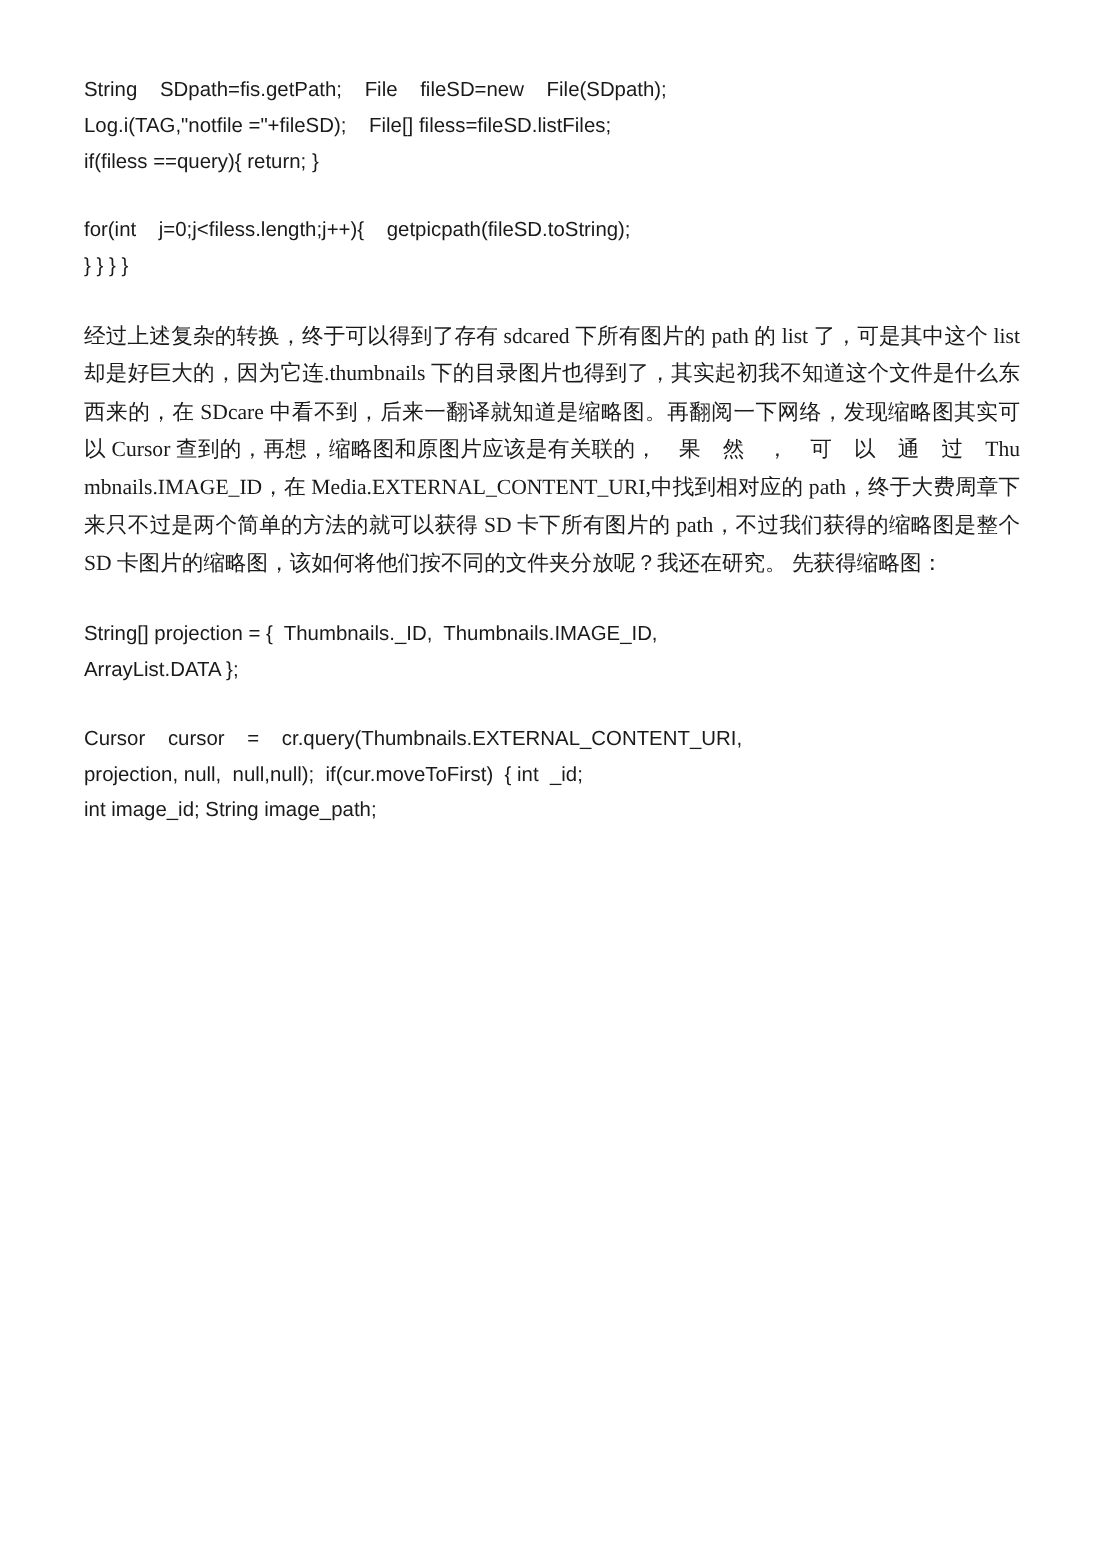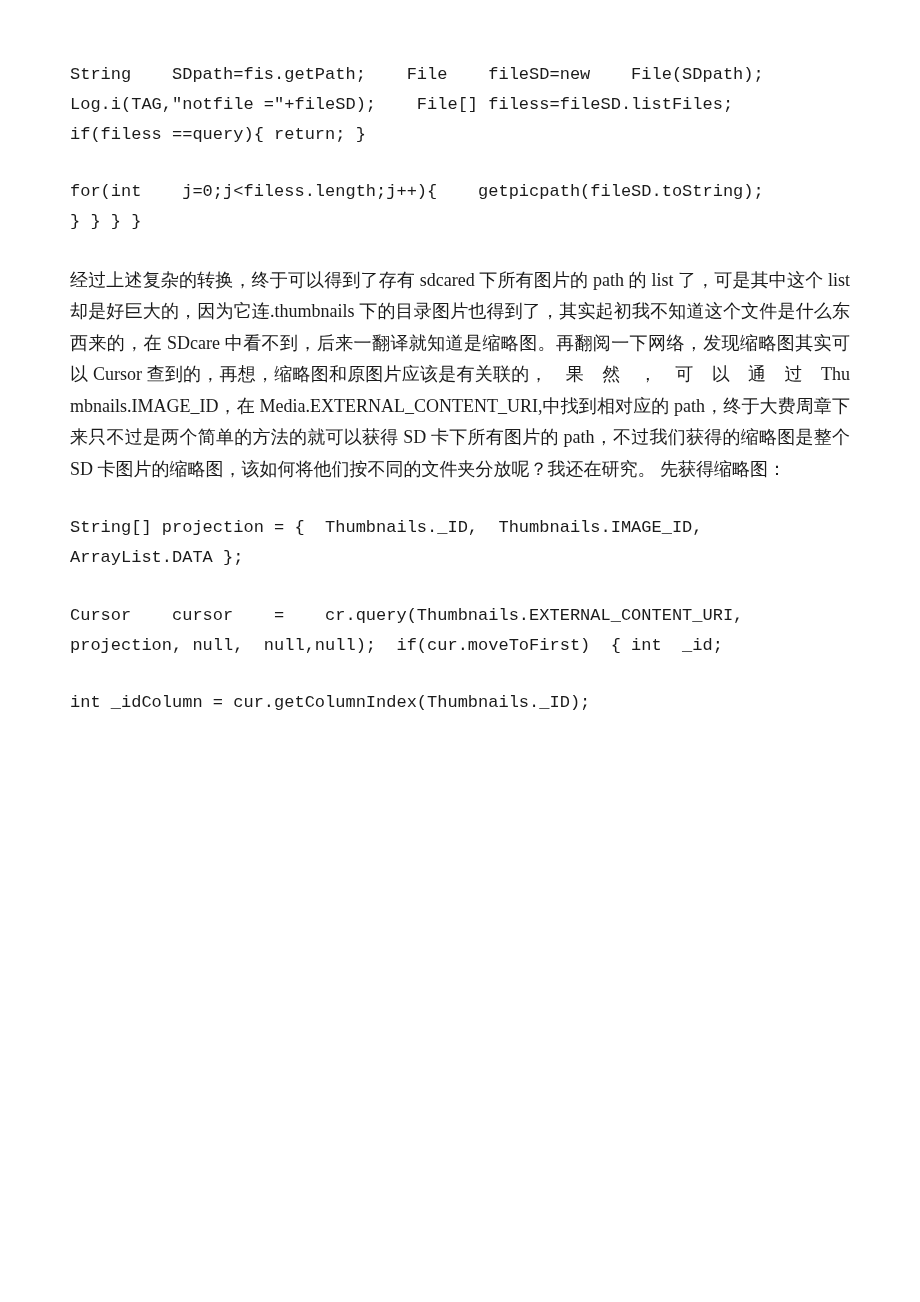--- a/index.html
+++ b/index.html
@@ -17,21 +17,21 @@
       min-height: 1302px;
       padding: 60px 70px;
       line-height: 1.7;
     }
 
     .content-block {
       margin-bottom: 28px;
     }
 
     .code-line {
-      font-family: Liberation Mono, monospace;
+      font-family: Liberation Sans, sans-serif;
       font-size: 17px;
       color: #1a1a1a;
       line-height: 1.75;
       white-space: pre-wrap;
       word-break: break-all;
     }
 
     .text-paragraph {
       font-family: Liberation Serif, serif;
       font-size: 18px;
@@ -63,19 +63,17 @@
 
 
   <div class="content-block">
     <div class="code-line">String[] projection = {  Thumbnails._ID,  Thumbnails.IMAGE_ID,</div>
     <div class="code-line">ArrayList.DATA };</div>
   </div>
 
   <div class="content-block">
     <div class="code-line">Cursor    cursor    =    cr.query(Thumbnails.EXTERNAL_CONTENT_URI,</div>
     <div class="code-line">projection, null,  null,null);  if(cur.moveToFirst)  { int  _id;</div>
+    <div class="code-line">int image_id; String image_path;</div>
   </div>
 
-  <div class="content-block">
-    <div class="code-line">int _idColumn = cur.getColumnIndex(Thumbnails._ID);</div>
-  </div>
 
 </div>
 
 </body></html>

